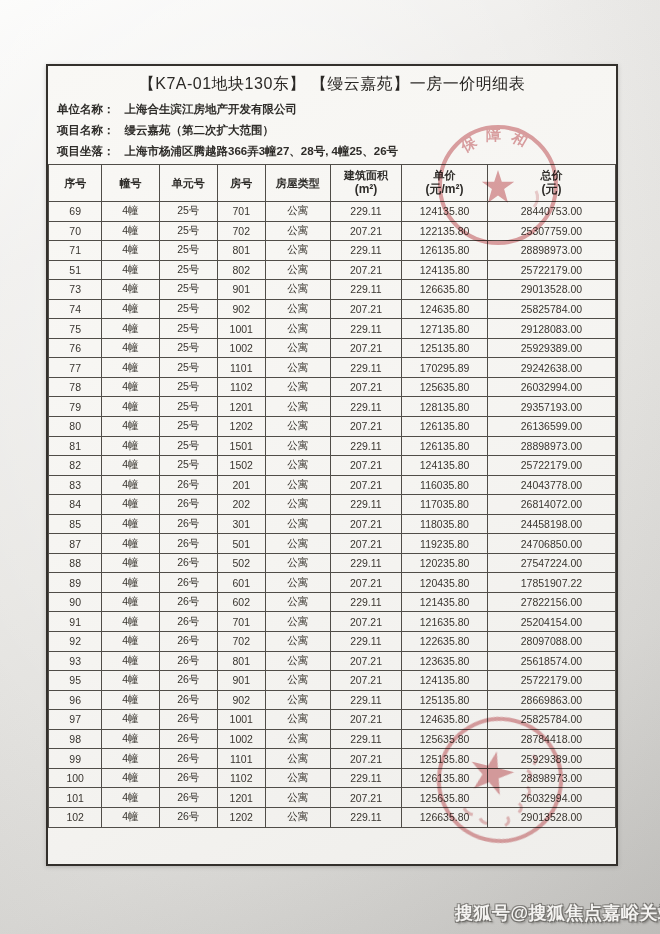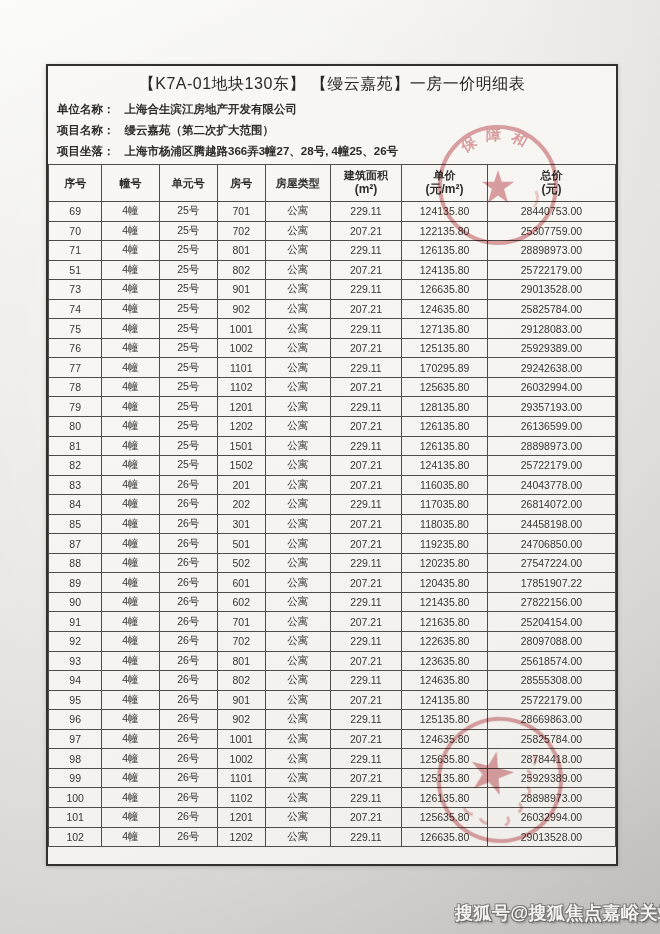--- a/index.html
+++ b/index.html
@@ -340,30 +340,20 @@
           <td>93</td>
           <td>4幢</td>
           <td>26号</td>
           <td>801</td>
           <td>公寓</td>
           <td>207.21</td>
           <td>123635.80</td>
           <td>25618574.00</td>
         </tr>
         <tr>
-          <td>94</td>
-          <td>4幢</td>
-          <td>26号</td>
-          <td>802</td>
-          <td>公寓</td>
-          <td>229.11</td>
-          <td>124635.80</td>
-          <td>28555308.00</td>
-        </tr>
-        <tr>
           <td>95</td>
           <td>4幢</td>
           <td>26号</td>
           <td>901</td>
           <td>公寓</td>
           <td>207.21</td>
           <td>124135.80</td>
           <td>25722179.00</td>
         </tr>
         <tr>

